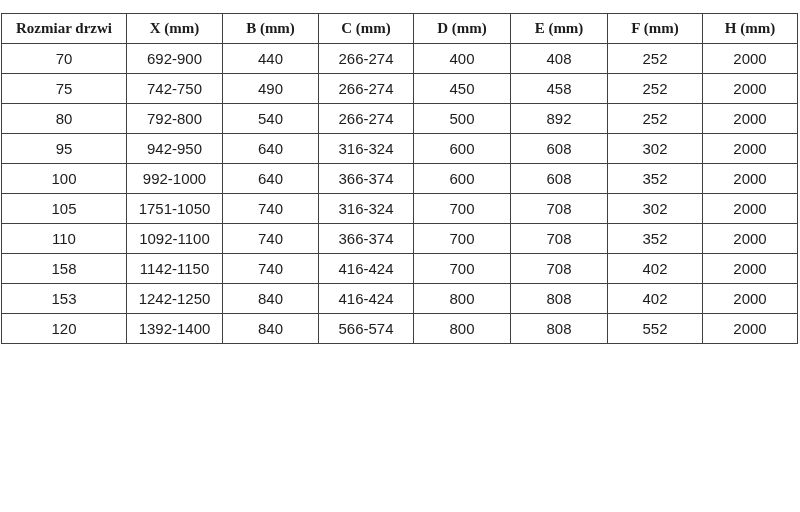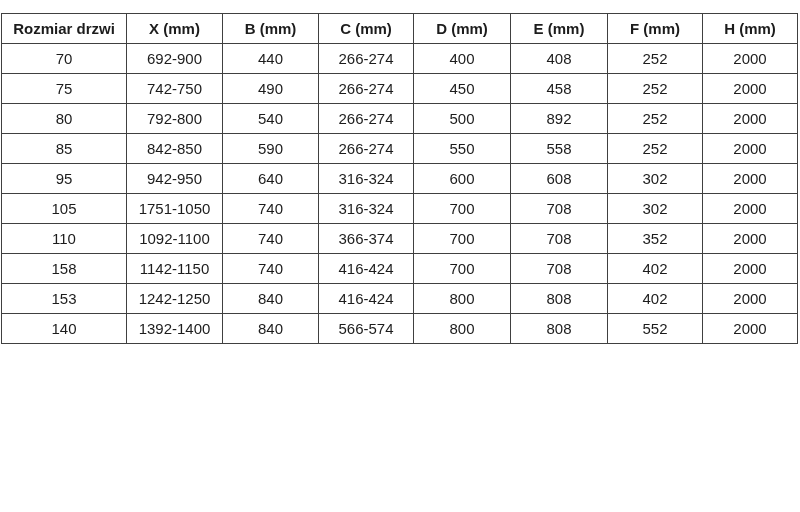--- a/index.html
+++ b/index.html
@@ -35,20 +35,21 @@
     padding: 0 2px;
     text-align: center;
     vertical-align: middle;
     font-size: 15px;
     color: var(--text);
     white-space: nowrap;
     overflow: hidden;
   }
   table.size-table th {
     font-weight: bold;
+    font-family: Liberation Serif, serif;
   }
   table.size-table td {
     font-weight: normal;
   }
 </style>
 </head>
 <body>
 
 <div class="table-wrap">
   <table class="size-table">
@@ -99,37 +100,37 @@
           <td>80</td>
           <td>792-800</td>
           <td>540</td>
           <td>266-274</td>
           <td>500</td>
           <td>892</td>
           <td>252</td>
           <td>2000</td>
         </tr>
         <tr>
-          <td>85</td>
-          <td>842-850</td>
-          <td>590</td>
-          <td>266-274</td>
-          <td>550</td>
-          <td>558</td>
-          <td>252</td>
-          <td>2000</td>
-        </tr>
-        <tr>
           <td>95</td>
           <td>942-950</td>
           <td>640</td>
           <td>316-324</td>
           <td>600</td>
           <td>608</td>
           <td>302</td>
+          <td>2000</td>
+        </tr>
+        <tr>
+          <td>100</td>
+          <td>992-1000</td>
+          <td>640</td>
+          <td>366-374</td>
+          <td>600</td>
+          <td>608</td>
+          <td>352</td>
           <td>2000</td>
         </tr>
         <tr>
           <td>105</td>
           <td>1751-1050</td>
           <td>740</td>
           <td>316-324</td>
           <td>700</td>
           <td>708</td>
           <td>302</td>
@@ -159,21 +160,21 @@
           <td>153</td>
           <td>1242-1250</td>
           <td>840</td>
           <td>416-424</td>
           <td>800</td>
           <td>808</td>
           <td>402</td>
           <td>2000</td>
         </tr>
         <tr>
-          <td>140</td>
+          <td>120</td>
           <td>1392-1400</td>
           <td>840</td>
           <td>566-574</td>
           <td>800</td>
           <td>808</td>
           <td>552</td>
           <td>2000</td>
         </tr>
       </tbody>
   </table>

